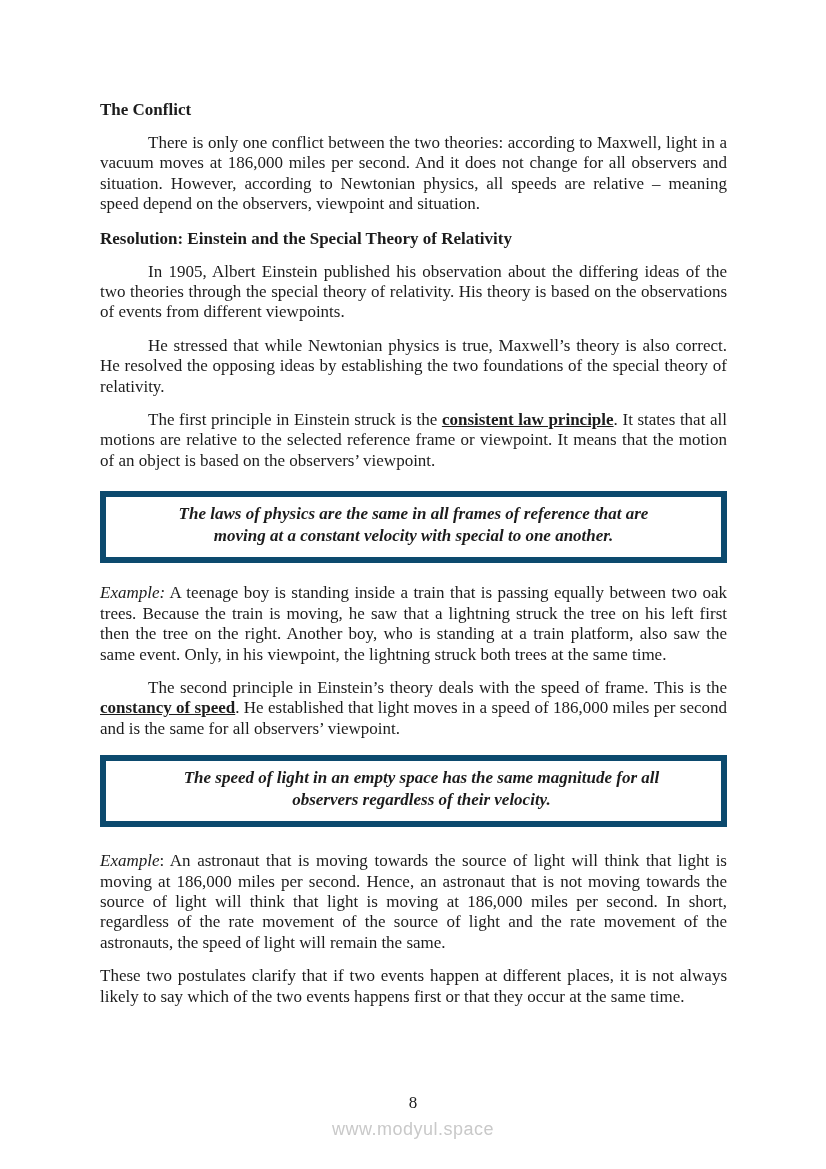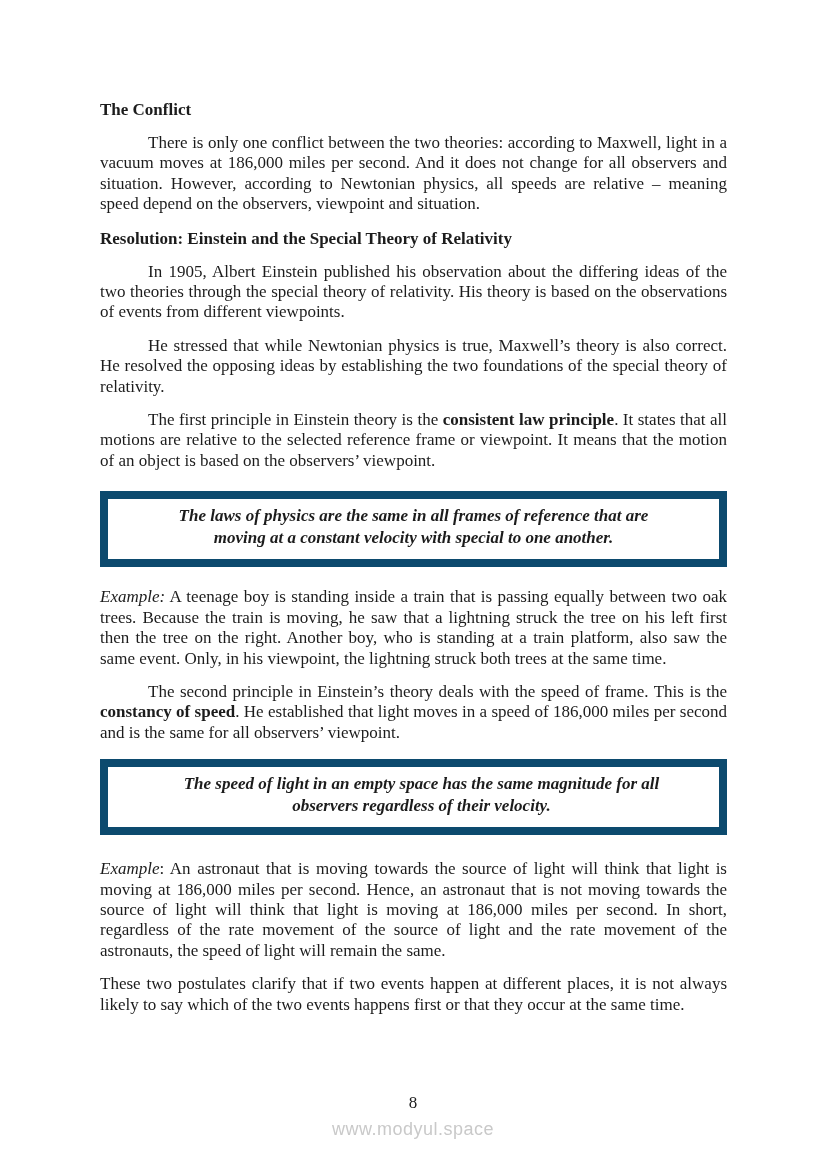--- a/index.html
+++ b/index.html
@@ -23,24 +23,24 @@
     line-height: 21px;
     margin-bottom: 13px;
   }
   p.body {
     font-size: 17px;
     line-height: 20.4px;
     text-align: justify;
     margin-bottom: 13px;
   }
   p.indent { text-indent: 48px; }
-  .bold { font-weight: bold; }
+  .bold { font-weight: bold; text-decoration: underline; }
   .ital { font-style: italic; }
   .postulate-box {
-    border: 8px solid #0c4a6e;
+    border: 6px solid #0c4a6e;
     padding: 6px 26px 10px 26px;
     margin: 20px 0 20px 0;
     text-align: center;
   }
   .postulate-box .line {
     display: block;
     font-size: 17px;
     font-weight: bold;
     font-style: italic;
     line-height: 22px;
@@ -75,21 +75,21 @@
   <h2 class="heading">The Conflict</h2>
 
   <p class="body indent">There is only one conflict between the two theories: according to Maxwell, light in a vacuum moves at 186,000 miles per second. And it does not change for all observers and situation. However, according to Newtonian physics, all speeds are relative – meaning speed depend on the observers, viewpoint and situation.</p>
 
   <h2 class="heading">Resolution: Einstein and the Special Theory of Relativity</h2>
 
   <p class="body indent">In 1905, Albert Einstein published his observation about the differing ideas of the two theories through the special theory of relativity. His theory is based on the observations of events from different viewpoints.</p>
 
   <p class="body indent">He stressed that while Newtonian physics is true, Maxwell’s theory is also correct. He resolved the opposing ideas by establishing the two foundations of the special theory of relativity.</p>
 
-  <p class="body indent"><span>The first principle in Einstein theory is the </span><span class="bold">consistent law principle</span><span>. It states that all motions are relative to the selected reference frame or viewpoint. It means that the motion of an object is based on the observers’ viewpoint.</span></p>
+  <p class="body indent"><span>The first principle in Einstein struck is the </span><span class="bold">consistent law principle</span><span>. It states that all motions are relative to the selected reference frame or viewpoint. It means that the motion of an object is based on the observers’ viewpoint.</span></p>
 
   <div class="postulate-box">
     <span class="line">The laws of physics are the same in all frames of reference that are</span>
     <span class="line">moving at a constant velocity with special to one another.</span>
   </div>
 
   <p class="body"><span class="ital">Example:</span><span> A teenage boy is standing inside a train that is passing equally between two oak trees. Because the train is moving, he saw that a lightning struck the tree on his left first then the tree on the right. Another boy, who is standing at a train platform, also saw the same event. Only, in his viewpoint, the lightning struck both trees at the same time.</span></p>
 
   <p class="body indent"><span>The second principle in Einstein’s theory deals with the speed of frame. This is the </span><span class="bold">constancy of speed</span><span>. He established that light moves in a speed of 186,000 miles per second and is the same for all observers’ viewpoint.</span></p>
 

